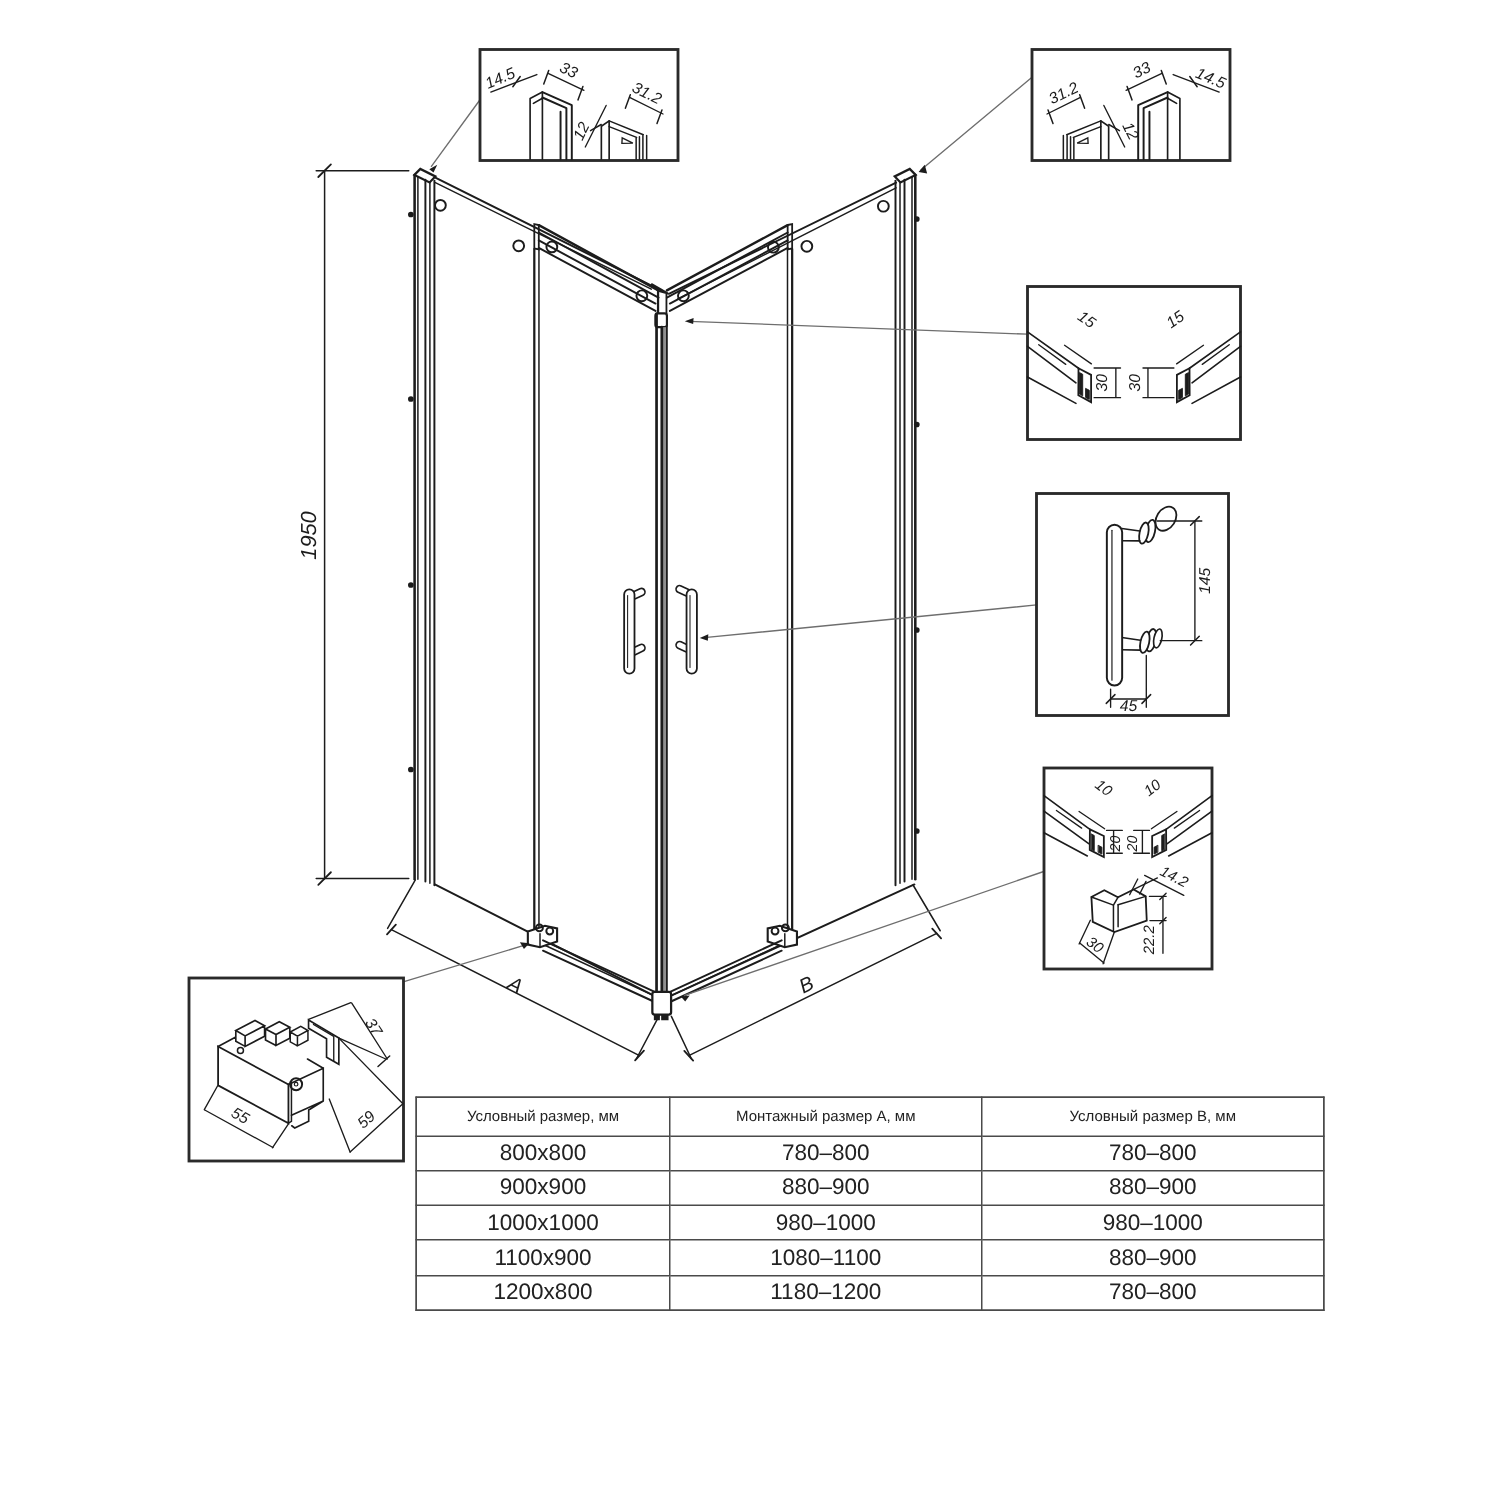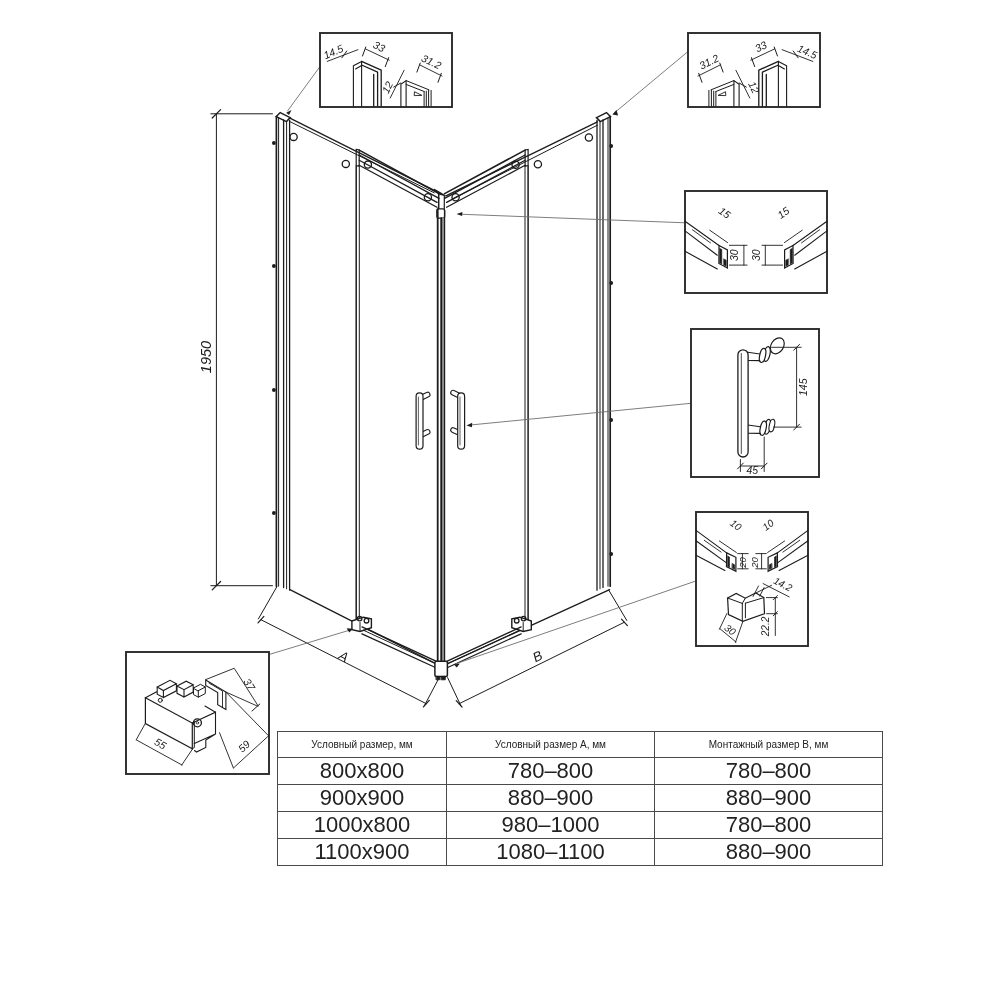--- a/index.html
+++ b/index.html
@@ -1,21 +1,21 @@
 <!DOCTYPE html>
 <html><head>
 <meta charset="utf-8">
 <style>
   html,body{margin:0;padding:0;background:#ffffff;width:1000px;height:1000px;overflow:hidden;}
   body{font-family:"Liberation Sans", sans-serif;position:relative;}
   #art{position:absolute;left:0;top:0;}
   .dimtable{position:absolute;left:277px;top:731px;border-collapse:collapse;table-layout:fixed;
     font-family:"Liberation Sans", sans-serif;color:#1f1f1f;outline:1px solid #4a4a4a;outline-offset:-1px;}
   .dimtable td{border:1px solid #4a4a4a;text-align:center;vertical-align:middle;
-    font-size:22px;padding:0;height:22.27px;letter-spacing:0px;color:#222;}
+    font-size:15px;padding:0;height:22.27px;letter-spacing:0px;color:#222;}
   .dimtable tr.hd td{height:24.5px;font-size:10px;}
 </style>
 </head>
 <body>
 <svg id="art" width="1000" height="1000" viewBox="0 0 1000 1000">
 <g fill="none" stroke="#1c1c1c" stroke-width="1.3" stroke-linecap="round">
 
 <path d="M276.3,116.6 L280.2,112.6 L290.2,117.6 L286.4,121.6 Z" stroke-width="1.5"></path>
 
 <g>
@@ -424,38 +424,43 @@
 <table class="dimtable">
   <colgroup>
       <col style="width:169px">
       <col style="width:208px">
       <col style="width:228px">
     </colgroup>
 
   <tbody>
       <tr class="hd">
         <td>Условный размер, мм</td>
-        <td>Условный размер А, мм</td>
-        <td>Монтажный размер В, мм</td>
+        <td>Монтажный размер А, мм</td>
+        <td>Условный размер В, мм</td>
       </tr>
 
   <tr>
         <td>800х800</td>
         <td>780–800</td>
         <td>780–800</td>
       </tr>
   <tr>
         <td>900х900</td>
         <td>880–900</td>
         <td>880–900</td>
       </tr>
   <tr>
-        <td>1000х800</td>
+        <td>1000х1000</td>
         <td>980–1000</td>
-        <td>780–800</td>
+        <td>980–1000</td>
       </tr>
   <tr>
         <td>1100х900</td>
         <td>1080–1100</td>
         <td>880–900</td>
       </tr>
+  <tr>
+        <td>1200х800</td>
+        <td>1180–1200</td>
+        <td>780–800</td>
+      </tr>
 </tbody>
   </table>
 
 </body></html>

